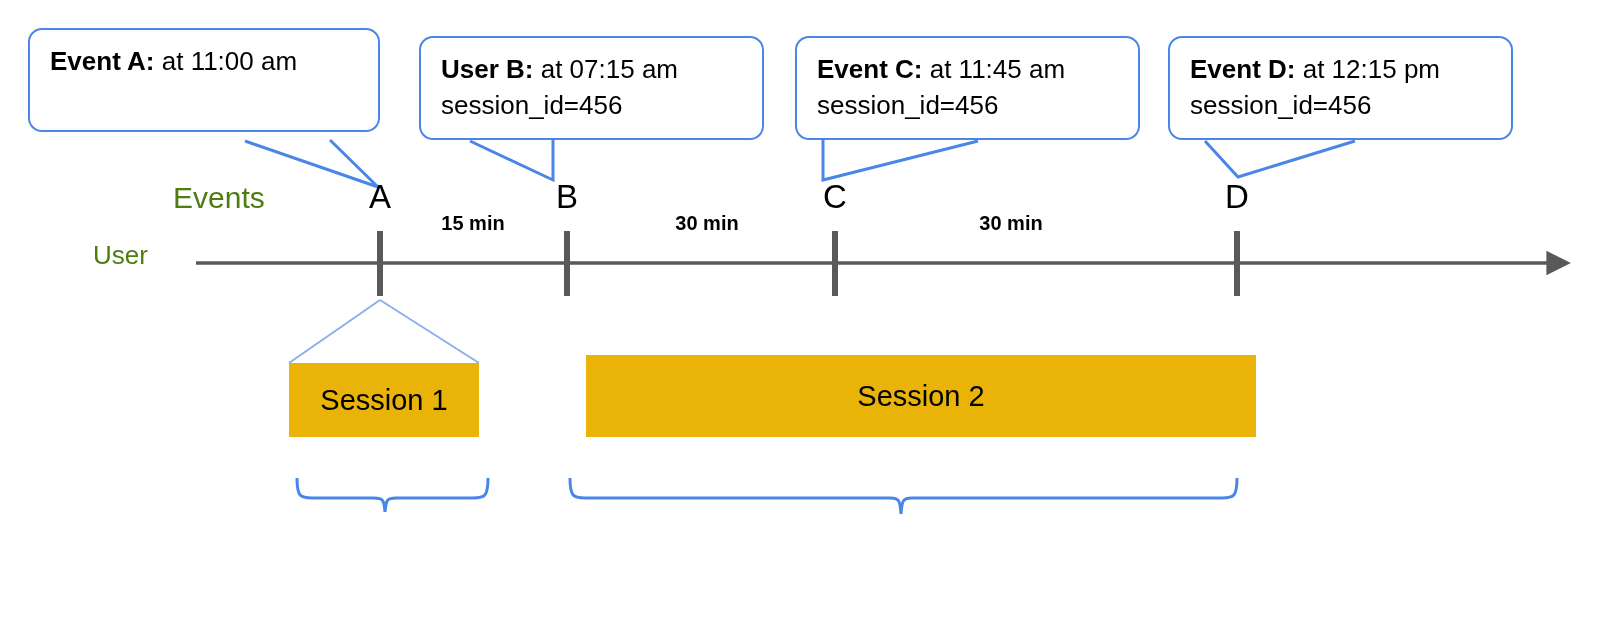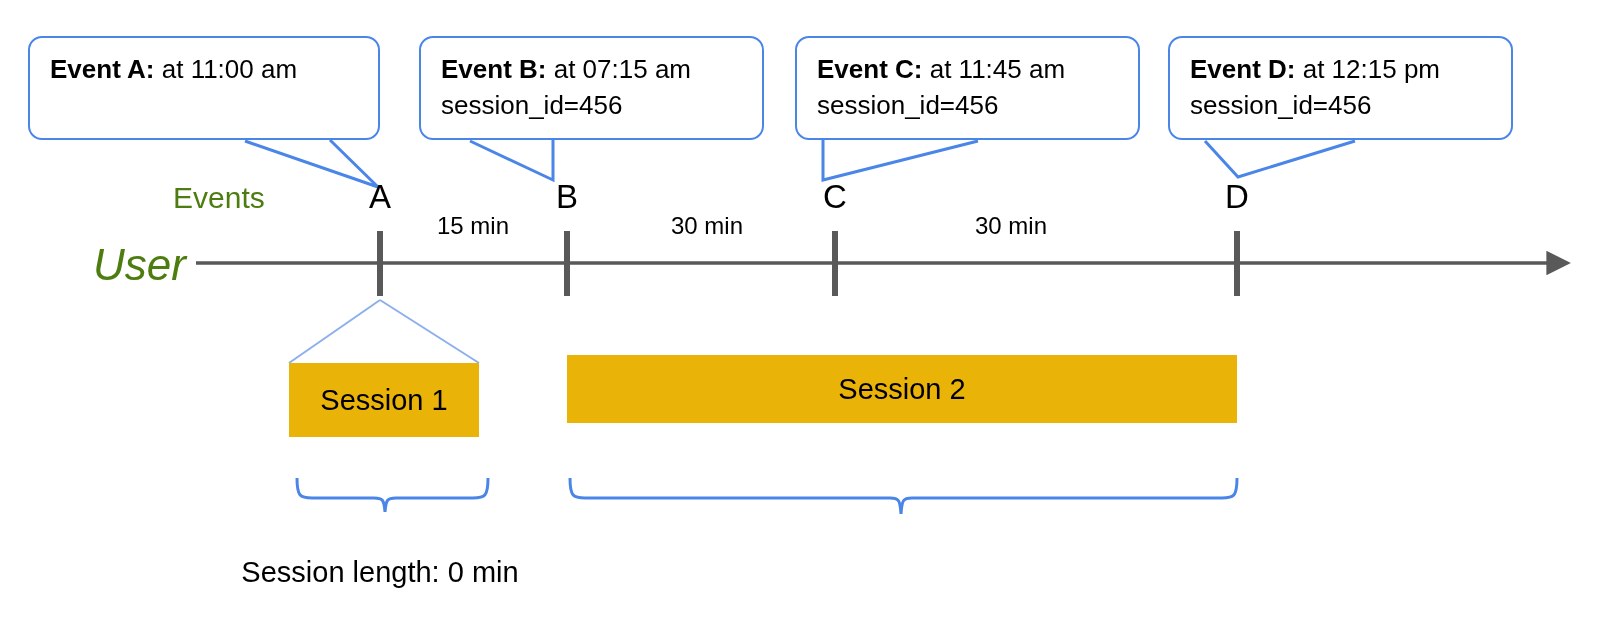--- a/index.html
+++ b/index.html
@@ -46,36 +46,36 @@
   }
   .axis-name {
     position: absolute;
     color: #4d7c0f;
     white-space: nowrap;
   }
   .events-label {
     font-size: 30px;
   }
   .user-label {
-    font-size: 44px;
-    font-style: italic;
+    font-size: 26px;
   }
   .tick-letter {
     position: absolute;
     font-size: 33px;
     color: #000000;
     transform: translateX(-50%);
     white-space: nowrap;
   }
   .interval-label {
     position: absolute;
-    font-size: 24px;
+    font-size: 20px;
     color: #000000;
     transform: translateX(-50%);
     white-space: nowrap;
+    font-weight: bold;
   }
   .session-bar {
     position: absolute;
     background: #eab308;
     display: flex;
     align-items: center;
     justify-content: center;
     font-size: 29px;
     color: #000000;
     white-space: nowrap;
@@ -86,26 +86,26 @@
     color: #000000;
     transform: translateX(-50%);
     white-space: nowrap;
   }
 </style>
 </head>
 <body>
 
 <div id="stage">
 
-  <div class="callout" style="left:28px; top:36px; width:352px; height:104px;">
+  <div class="callout" style="left:28px; top:28px; width:352px; height:104px;">
     <span class="lbl">Event A:</span><span> at 11:00 am</span>
   </div>
 
   <div class="callout" style="left:419px; top:36px; width:345px; height:104px;">
-    <span class="lbl">Event B:</span><span> at 07:15 am</span>
+    <span class="lbl">User B:</span><span> at 07:15 am</span>
     <span class="ln2">session_id=456</span>
   </div>
 
   <div class="callout" style="left:795px; top:36px; width:345px; height:104px;">
     <span class="lbl">Event C:</span><span> at 11:45 am</span>
     <span class="ln2">session_id=456</span>
   </div>
 
   <div class="callout" style="left:1168px; top:36px; width:345px; height:104px;">
     <span class="lbl">Event D:</span><span> at 12:15 pm</span>
@@ -168,18 +168,17 @@
   <div class="tick-letter" style="left:567px; top:178px;">B</div>
   <div class="tick-letter" style="left:835px; top:178px;">C</div>
   <div class="tick-letter" style="left:1237px; top:178px;">D</div>
 
   <div class="interval-label" style="left:473px; top:212px;">15 min</div>
   <div class="interval-label" style="left:707px; top:212px;">30 min</div>
   <div class="interval-label" style="left:1011px; top:212px;">30 min</div>
 
   <div class="session-bar" style="left:289px; top:363px; width:190px; height:74px;">Session 1</div>
 
-  <div class="session-bar" style="left:567px; top:355px; width:670px; height:68px;">Session 2</div>
+  <div class="session-bar" style="left:586px; top:355px; width:670px; height:82px;">Session 2</div>
 
-  <div class="length-label" style="left:380px; top:556px;">Session length: 0 min</div>
 
 
 </div>
 
 </body></html>

